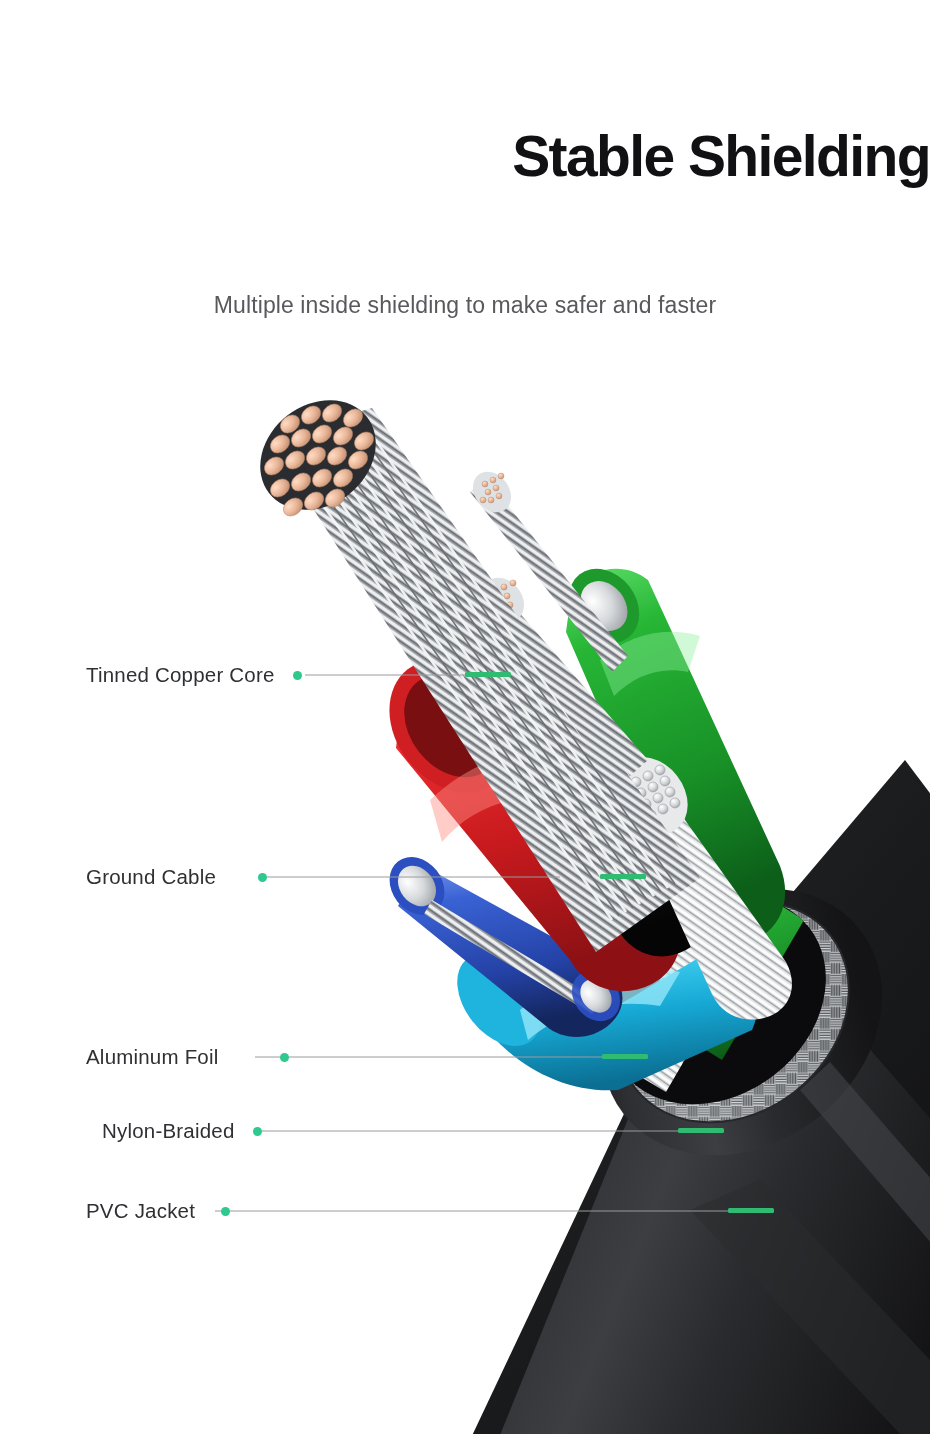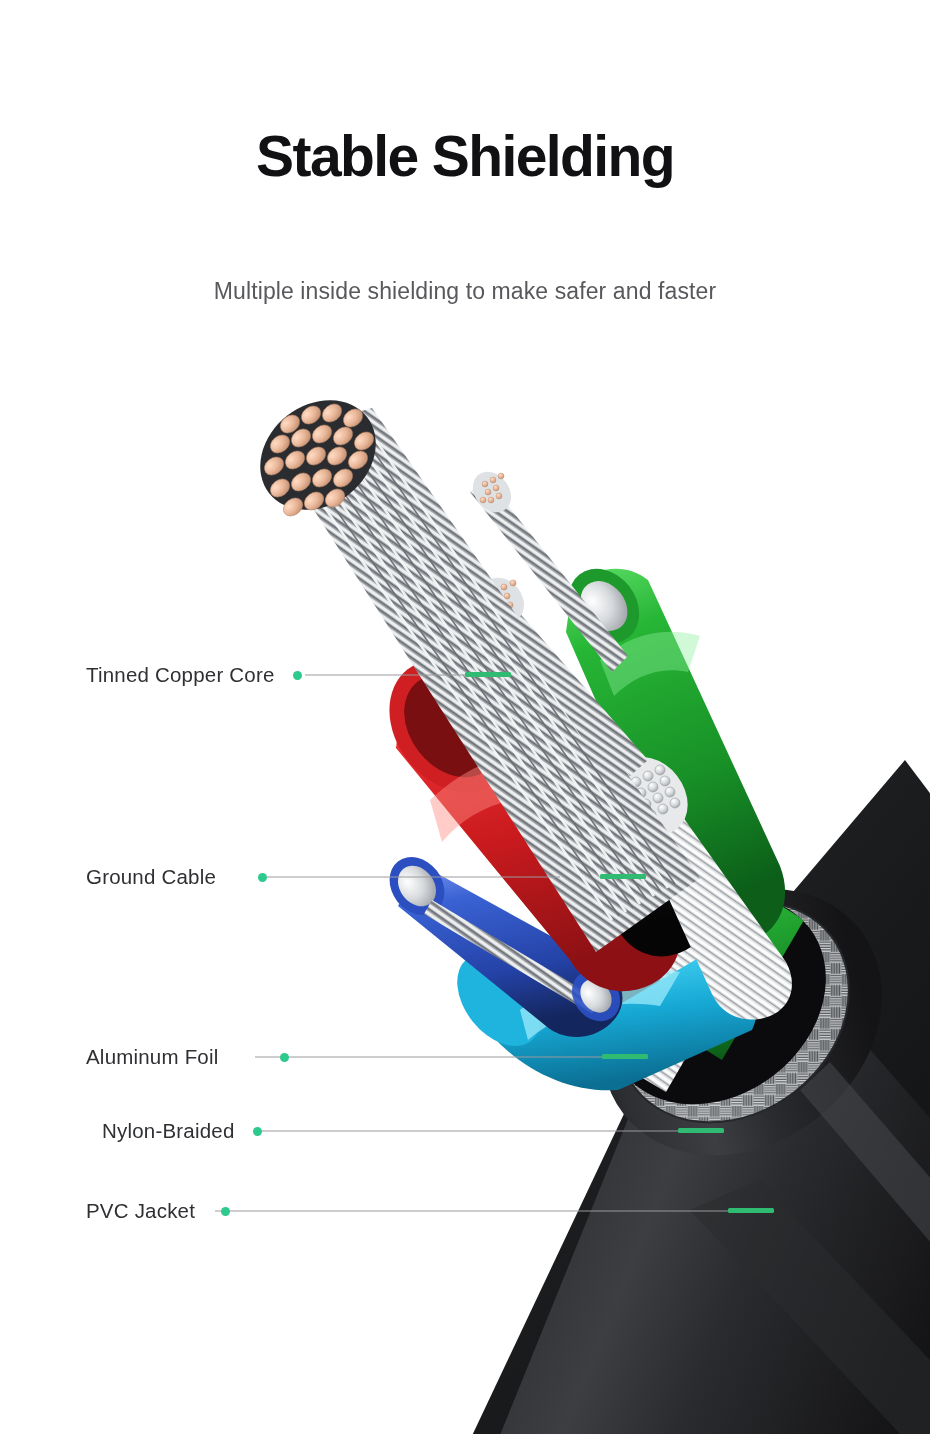--- a/index.html
+++ b/index.html
@@ -35,26 +35,26 @@
   }
   .dot{width:9px;height:9px;border-radius:50%;background:#2ec98d;flex:0 0 auto;}
 
   svg.art{position:absolute;top:0;left:0;width:930px;height:1434px;}
 </style>
 </head>
 <body>
 
 <div id="stage">
 
-  <div class="header" style="top:126px;">
+  <div class="header" style="top:126px;text-align:right;">
     <h1 class="title">
       <span class="l1">Stable Shielding</span>
     </h1>
   </div>
-  <div class="header" style="top:278px;">
+  <div class="header" style="top:292px;">
     <p class="subtitle">Multiple inside shielding to make safer and faster</p>
   </div>
 
   <svg class="art" viewBox="0 0 930 1434">
     <defs>
 
       <linearGradient id="gJacket" x1="0" y1="0" x2="1" y2="0.35">
         <stop offset="0" stop-color="#17171a"></stop>
         <stop offset="0.18" stop-color="#2e2f32"></stop>
         <stop offset="0.42" stop-color="#3d3e41"></stop>

